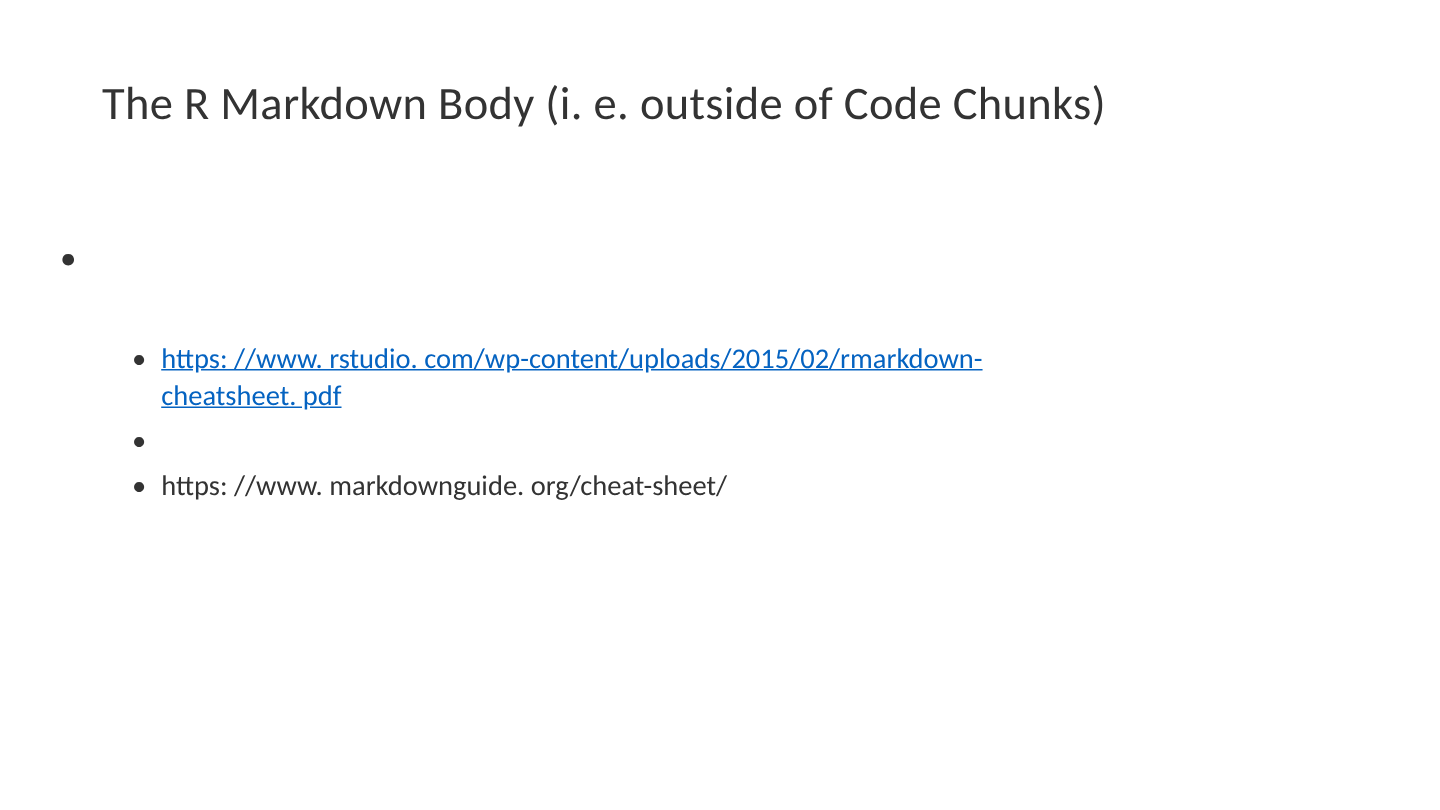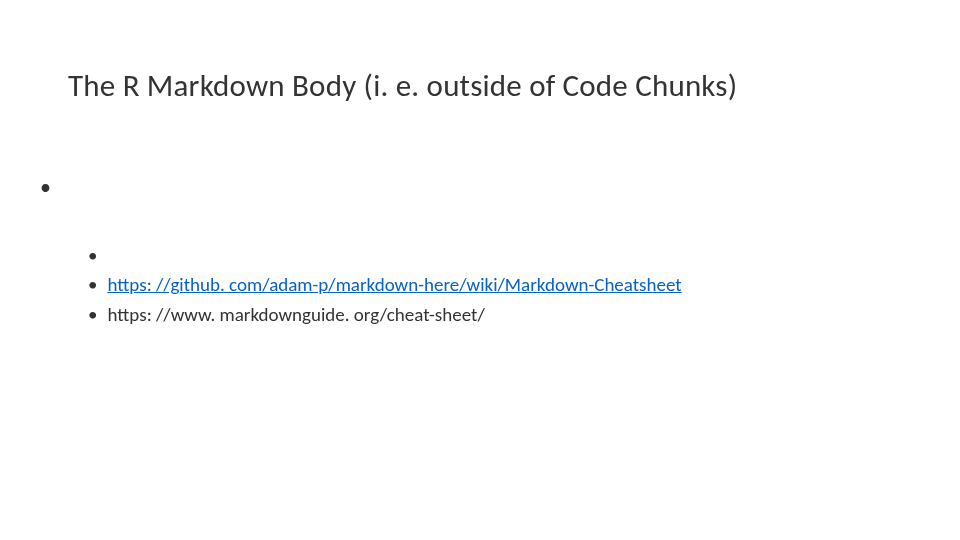--- a/index.html
+++ b/index.html
@@ -11,21 +11,20 @@
       width: 960px;
       height: 540px;
       background: #ffffff;
       font-family: Calibri, "Segoe UI", Arial, sans-serif;
       color: #333333;
       overflow: hidden;
       position: relative;
     }
     .slide {
       padding: 50px 40px 40px 40px;
-      margin-top: 16px;
     }
     .title {
       font-size: 31px;
       font-weight: 400;
       color: #333333;
       margin-left: 28px;
       margin-bottom: 70px;
       letter-spacing: 0.2px;
     }
     .level1-item {
@@ -78,26 +77,27 @@
 <div class="slide">
   <h1 class="title">The R Markdown Body (i. e. outside of Code Chunks)</h1>
 
   <div class="level1-item">
     <span class="bullet1">•</span>
   </div>
 
   <div class="level2-list">
     <div class="level2-item">
       <span class="bullet2">•</span>
+      <span class="level2-text">
+        <span class="link">https: //www. rstudio. com/wp-content/uploads/2015/02/rmarkdown-</span><br>
+        <span class="link">cheatsheet. pdf</span>
+      </span>
     </div>
     <div class="level2-item">
       <span class="bullet2">•</span>
-      <span class="level2-text">
-        <span class="link">https: //github. com/adam-p/markdown-here/wiki/Markdown-Cheatsheet</span>
-      </span>
     </div>
     <div class="level2-item">
       <span class="bullet2">•</span>
       <span class="level2-text">
         <span class="plain">https: //www. markdownguide. org/cheat-sheet/</span>
       </span>
     </div>
   </div>
 </div>
 

